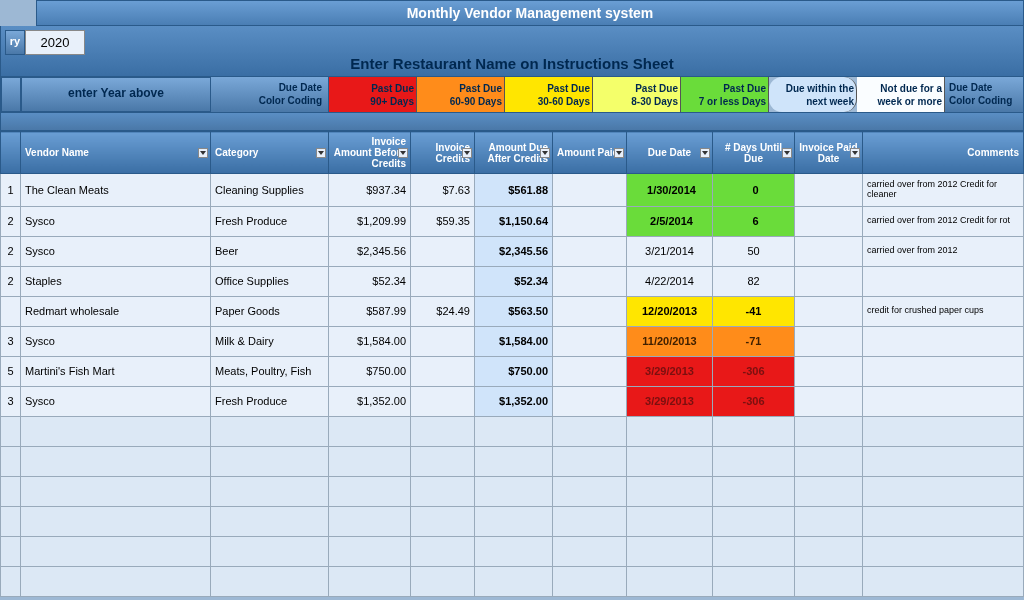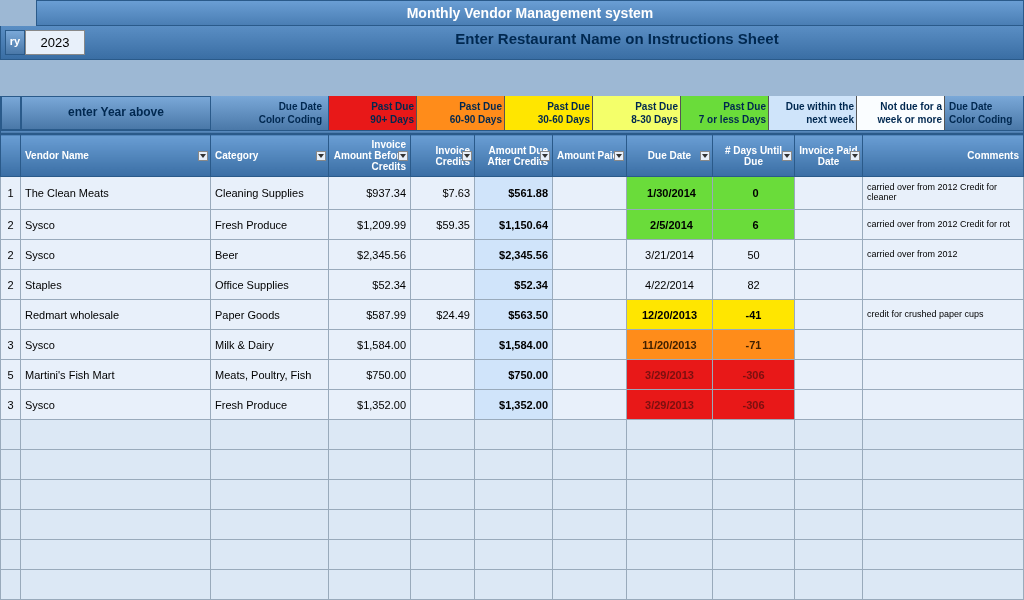--- a/index.html
+++ b/index.html
@@ -1,35 +1,35 @@
 <!DOCTYPE html>
 <html><head>
 <meta charset="utf-8">
 <style>
 * { box-sizing: border-box; margin: 0; padding: 0; }
 body { font-family: Arial, sans-serif; font-size: 11px; background: #9db8d4; width: 1024px; height: 600px; overflow: hidden; }
 .container { display: flex; flex-direction: column; height: 100%; }
 .title-bar { background: linear-gradient(to bottom, #6a9ed4, #4a7eb4); color: #fff; text-align: center; font-weight: bold; font-size: 14px; padding: 4px; border: 1px solid #2a5a8a; margin-left: 36px; }
-.subtitle-bar { background: linear-gradient(to bottom, #5a8ec4, #3a6ea4); color: #002850; text-align: center; font-weight: bold; font-size: 15px; padding: 4px; border: 1px solid #2a5a8a; border-top: none; display: flex; }
+.subtitle-bar { background: linear-gradient(to bottom, #5a8ec4, #3a6ea4); color: #002850; text-align: center; font-weight: bold; font-size: 15px; padding: 4px; border: 1px solid #2a5a8a; border-top: none; display: flex; flex-direction: column; }
 .subtitle-left { width: 210px; display:flex; }
 .year-cell { background: #e8f0fa; color:#000; width: 60px; text-align:center; font-weight:normal; font-size:13px; padding:4px 2px; border:1px solid #888; }
 .ry { width:20px; background: linear-gradient(to bottom,#7aa8d8,#4a78a8); border:1px solid #2a5a8a; font-size:11px; padding:4px 2px; color:#fff; }
 .subtitle-main { flex:1; }
-.legend-row { display: flex; border: 1px solid #2a5a8a; border-top:none; height: 36px; margin-top: 36px; }
+.legend-row { display: flex; border: 1px solid #2a5a8a; border-top:none; height: 36px; }
 .legend-left { width: 210px; display:flex; }
 .year-hint { background: linear-gradient(to bottom,#7aa8d8,#4a78a8); color:#002850; font-weight:bold; font-size:12px; text-align:center; flex:1; padding:8px 4px; border:1px solid #2a5a8a; }
 .lblk { width:20px; background: linear-gradient(to bottom,#7aa8d8,#4a78a8); border:1px solid #2a5a8a; }
 .legend-label { width: 118px; background: linear-gradient(to bottom,#7aa8d8,#4a78a8); color:#002850; font-weight:bold; font-size:10px; text-align:right; padding: 4px 6px; border-right:1px solid #2a5a8a; line-height:1.3; }
 .legend-item { flex: 1; text-align: right; font-size: 10px; font-weight: bold; padding: 3px 2px; border-right: 1px solid #555; line-height: 1.3; display:flex; flex-direction:column; justify-content:center; }
 .l-red { background: #e81818; color:#002850; }
 .l-orange { background: #ff8c1a; color:#002850; }
 .l-yellow { background: #ffe600; color:#002850; }
 .l-lemon { background: #f4ff6a; color:#002850; }
 .l-green { background: #6adc3a; color:#002850; }
-.l-blue { background: #cfe4fa; color:#002850; }
+.l-blue { background: #cfe4fa; color:#002850;border-radius:13px; }
 .l-white { background: #fafdff; color:#002850; }
 .legend-right { width: 78px; background: linear-gradient(to bottom,#7aa8d8,#4a78a8); color:#002850; font-weight:bold; font-size:10px; text-align:left; padding:4px 4px; line-height:1.3; }
 .spacer-row { height: 18px; background: linear-gradient(to bottom,#5a8ec4,#4a78a8); border:1px solid #2a5a8a; border-top:none; }
 table { border-collapse: collapse; width: 100%; table-layout: fixed; }
 th { background: linear-gradient(to bottom, #6a9ed4, #3a6ea4); color: #fff; font-size: 10px; font-weight: bold; padding: 0 4px; border: 1px solid #2a5a8a; text-align: left; vertical-align: middle; height: 42px; position:relative; }
 th.ra { text-align: right; }
 th.ca { text-align: center; }
 .filter-icon { position:absolute; right:2px; top:50%; transform:translateY(-50%); width:10px; height:10px; background:#e8f0fa; border:1px solid #888; }
 .filter-icon::after { content:''; position:absolute; left:1px; top:2px; border-left:3px solid transparent; border-right:3px solid transparent; border-top:4px solid #333; }
 td { background: #e8f0fa; border: 1px solid #9ab; padding: 6px 4px; font-size: 11px; height: 30px; vertical-align: middle; white-space: nowrap; overflow:hidden; }
@@ -44,21 +44,21 @@
 .empty td { background: #dce8f5; }
 </style>
 </head>
 <body>
 
 <div class="container">
   <div class="title-bar">Monthly Vendor Management system</div>
   <div class="subtitle-bar">
     <div class="subtitle-left">
       <div class="ry">ry</div>
-      <div class="year-cell">2023</div>
+      <div class="year-cell">2020</div>
       <div style="flex:1"></div>
     </div>
     <div class="subtitle-main">Enter Restaurant Name on Instructions Sheet</div>
   </div>
   <div class="legend-row">
     <div class="legend-left">
       <div class="lblk"></div>
       <div class="year-hint">enter Year above</div>
     </div>
     <div class="legend-label">

